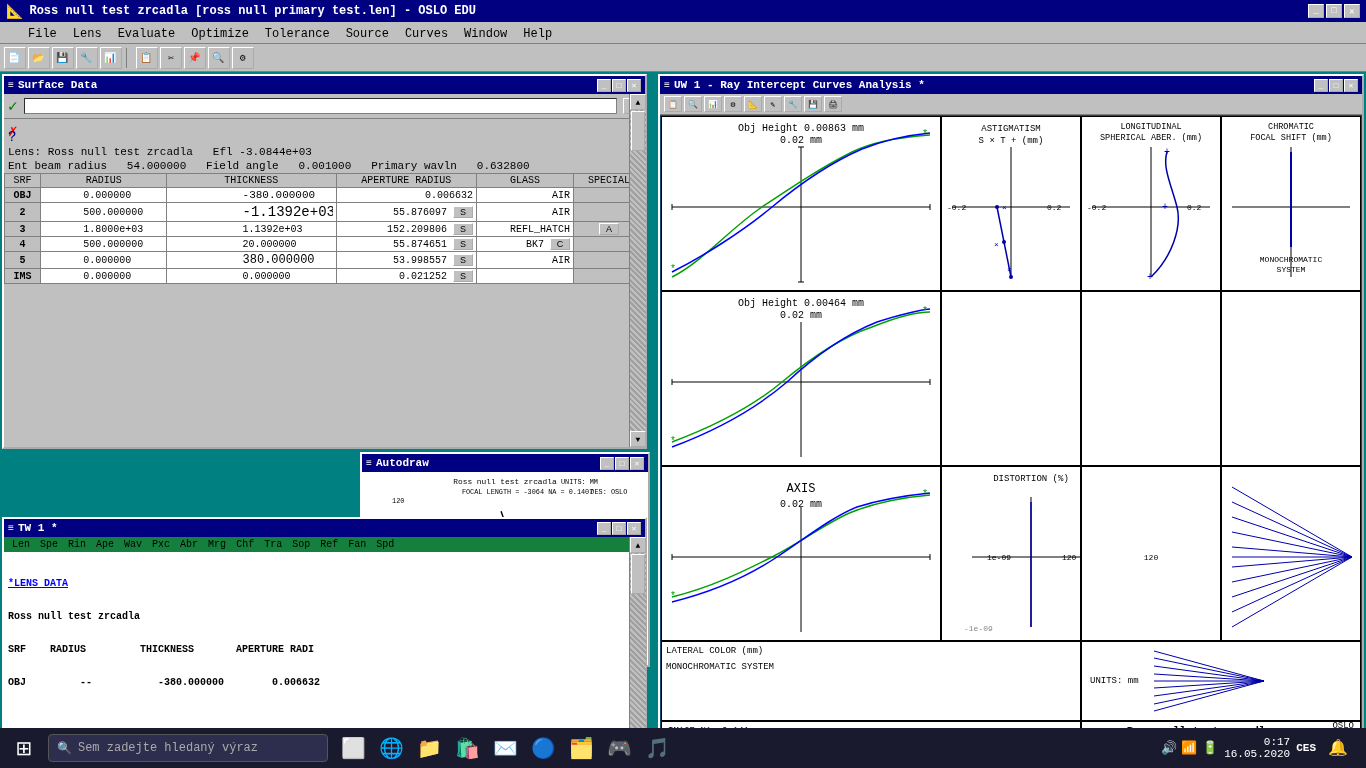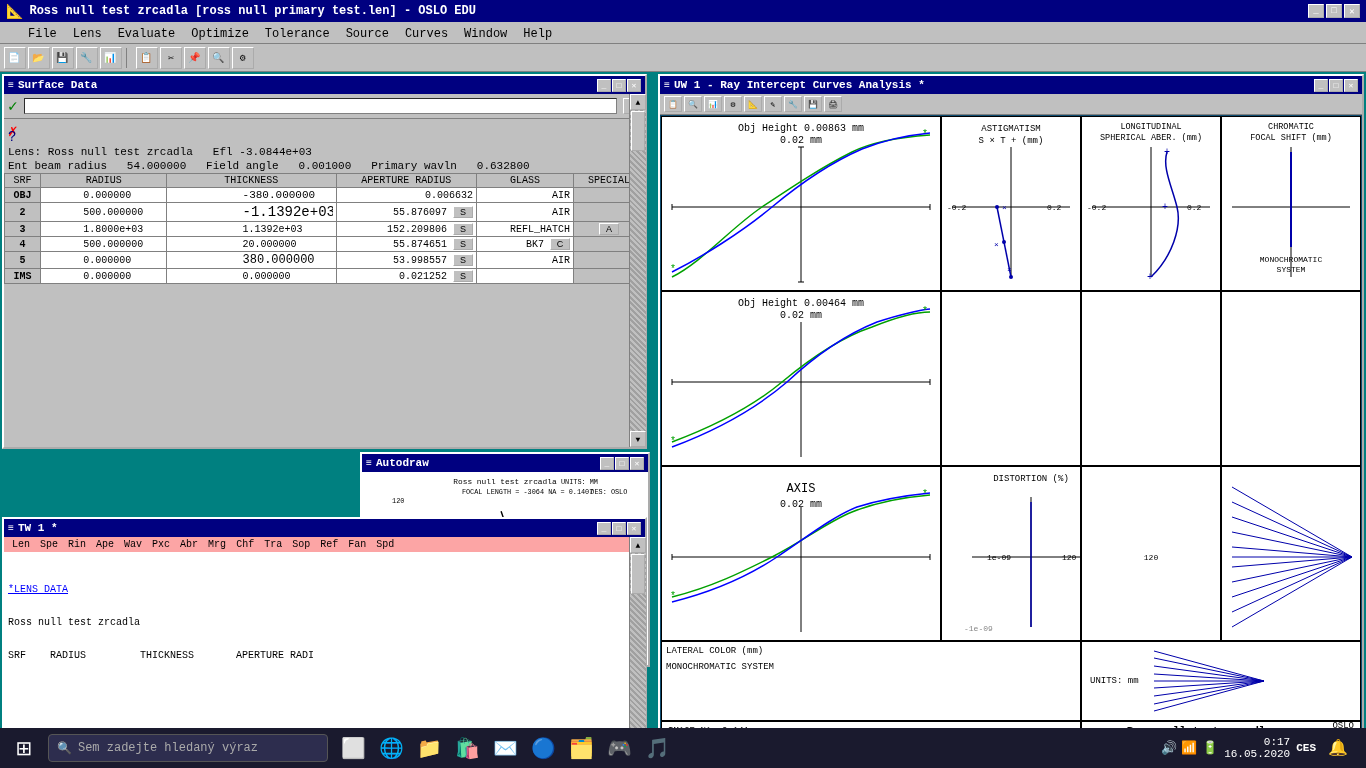--- a/index.html
+++ b/index.html
@@ -228,38 +228,39 @@
     }
 
     
     #tw1-win {
       left: 2px; top: 445px;
       width: 645px; height: 250px;
     }
     .tw1-tabs {
       display: flex;
       flex-wrap: wrap;
-      background: #fca5a5;
+      background: #15803d;
       padding: 2px 4px;
       font-size: 10px;
       gap: 2px;
     }
     .tw1-tab {
       padding: 0 4px;
       cursor: pointer;
       font-size: 10px;
     }
     .tw1-content {
       background: #fff;
       font-family: 'Courier New', monospace;
       font-size: 10px;
-      padding: 10px 4px;
+      padding: 4px 4px;
       overflow-y: auto;
       height: calc(100% - 60px);
       white-space: pre;
+      font-weight: bold;
     }
     .tw1-link {
       color: #0000ff;
       text-decoration: underline;
       cursor: pointer;
     }
 
     
     .status-bar {
       position: absolute;
@@ -823,20 +824,21 @@
       <span class="tw1-tab">Tra</span>
       <span class="tw1-tab">Sop</span>
       <span class="tw1-tab">Ref</span>
       <span class="tw1-tab">Fan</span>
       <span class="tw1-tab">Spd</span>
     </div>
     <div class="tw1-content">
       <div><span class="tw1-link">*LENS DATA</span></div>
       <div>Ross null test zrcadla</div>
       <div>SRF    RADIUS         THICKNESS       APERTURE RADI</div>
+      <div>OBJ         --           -380.000000        0.006632</div>
       <div> </div>
       
       
       
       
       
       
       
       
       

